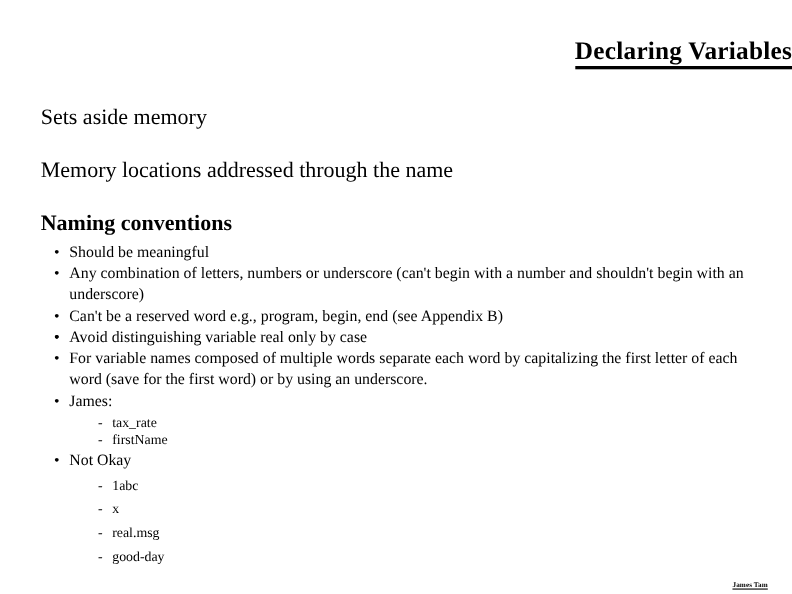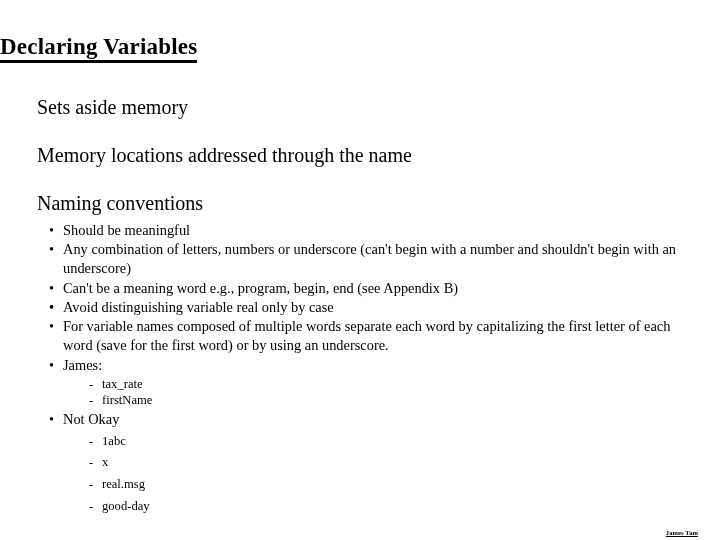--- a/index.html
+++ b/index.html
@@ -21,21 +21,21 @@
     width: 720px;
     height: 540px;
   }
 
   
   .title-wrap {
     position: absolute;
     top: 34px;
     left: 0;
     width: 720px;
-    text-align: left;
+    text-align: right;
   }
   .title {
     display: inline-block;
     font-size: 23px;
     font-weight: bold;
     letter-spacing: 0.2px;
     border-bottom: 3px solid #000;
     padding-bottom: 1px;
     line-height: 1.1;
   }
@@ -48,20 +48,21 @@
     width: 650px;
   }
 
   .statement {
     font-size: 20px;
     line-height: 1.15;
     margin-bottom: 25px;
   }
   .statement.last {
     margin-bottom: 6px;
+    font-weight: bold;
   }
 
   ul.bullets {
     list-style: none;
     margin: 0;
     padding: 0 0 0 10px;
   }
   ul.bullets > li {
     position: relative;
     padding-left: 16px;
@@ -131,21 +132,21 @@
         <span>Should be meaningful</span>
       </li>
 
       <li>
         <span class="dot">•</span>
         <span>Any combination of letters, numbers or underscore (can't begin with a number and shouldn't begin with an underscore)</span>
       </li>
 
       <li>
         <span class="dot">•</span>
-        <span>Can't be a meaning word e.g., program, begin, end (see Appendix B)</span>
+        <span>Can't be a reserved word e.g., program, begin, end (see Appendix B)</span>
       </li>
 
       <li>
         <span class="dot">•</span>
       </li>
 
       <li>
         <span class="dot">•</span>
         <span>Avoid distinguishing variable real only by case</span>
       </li>

